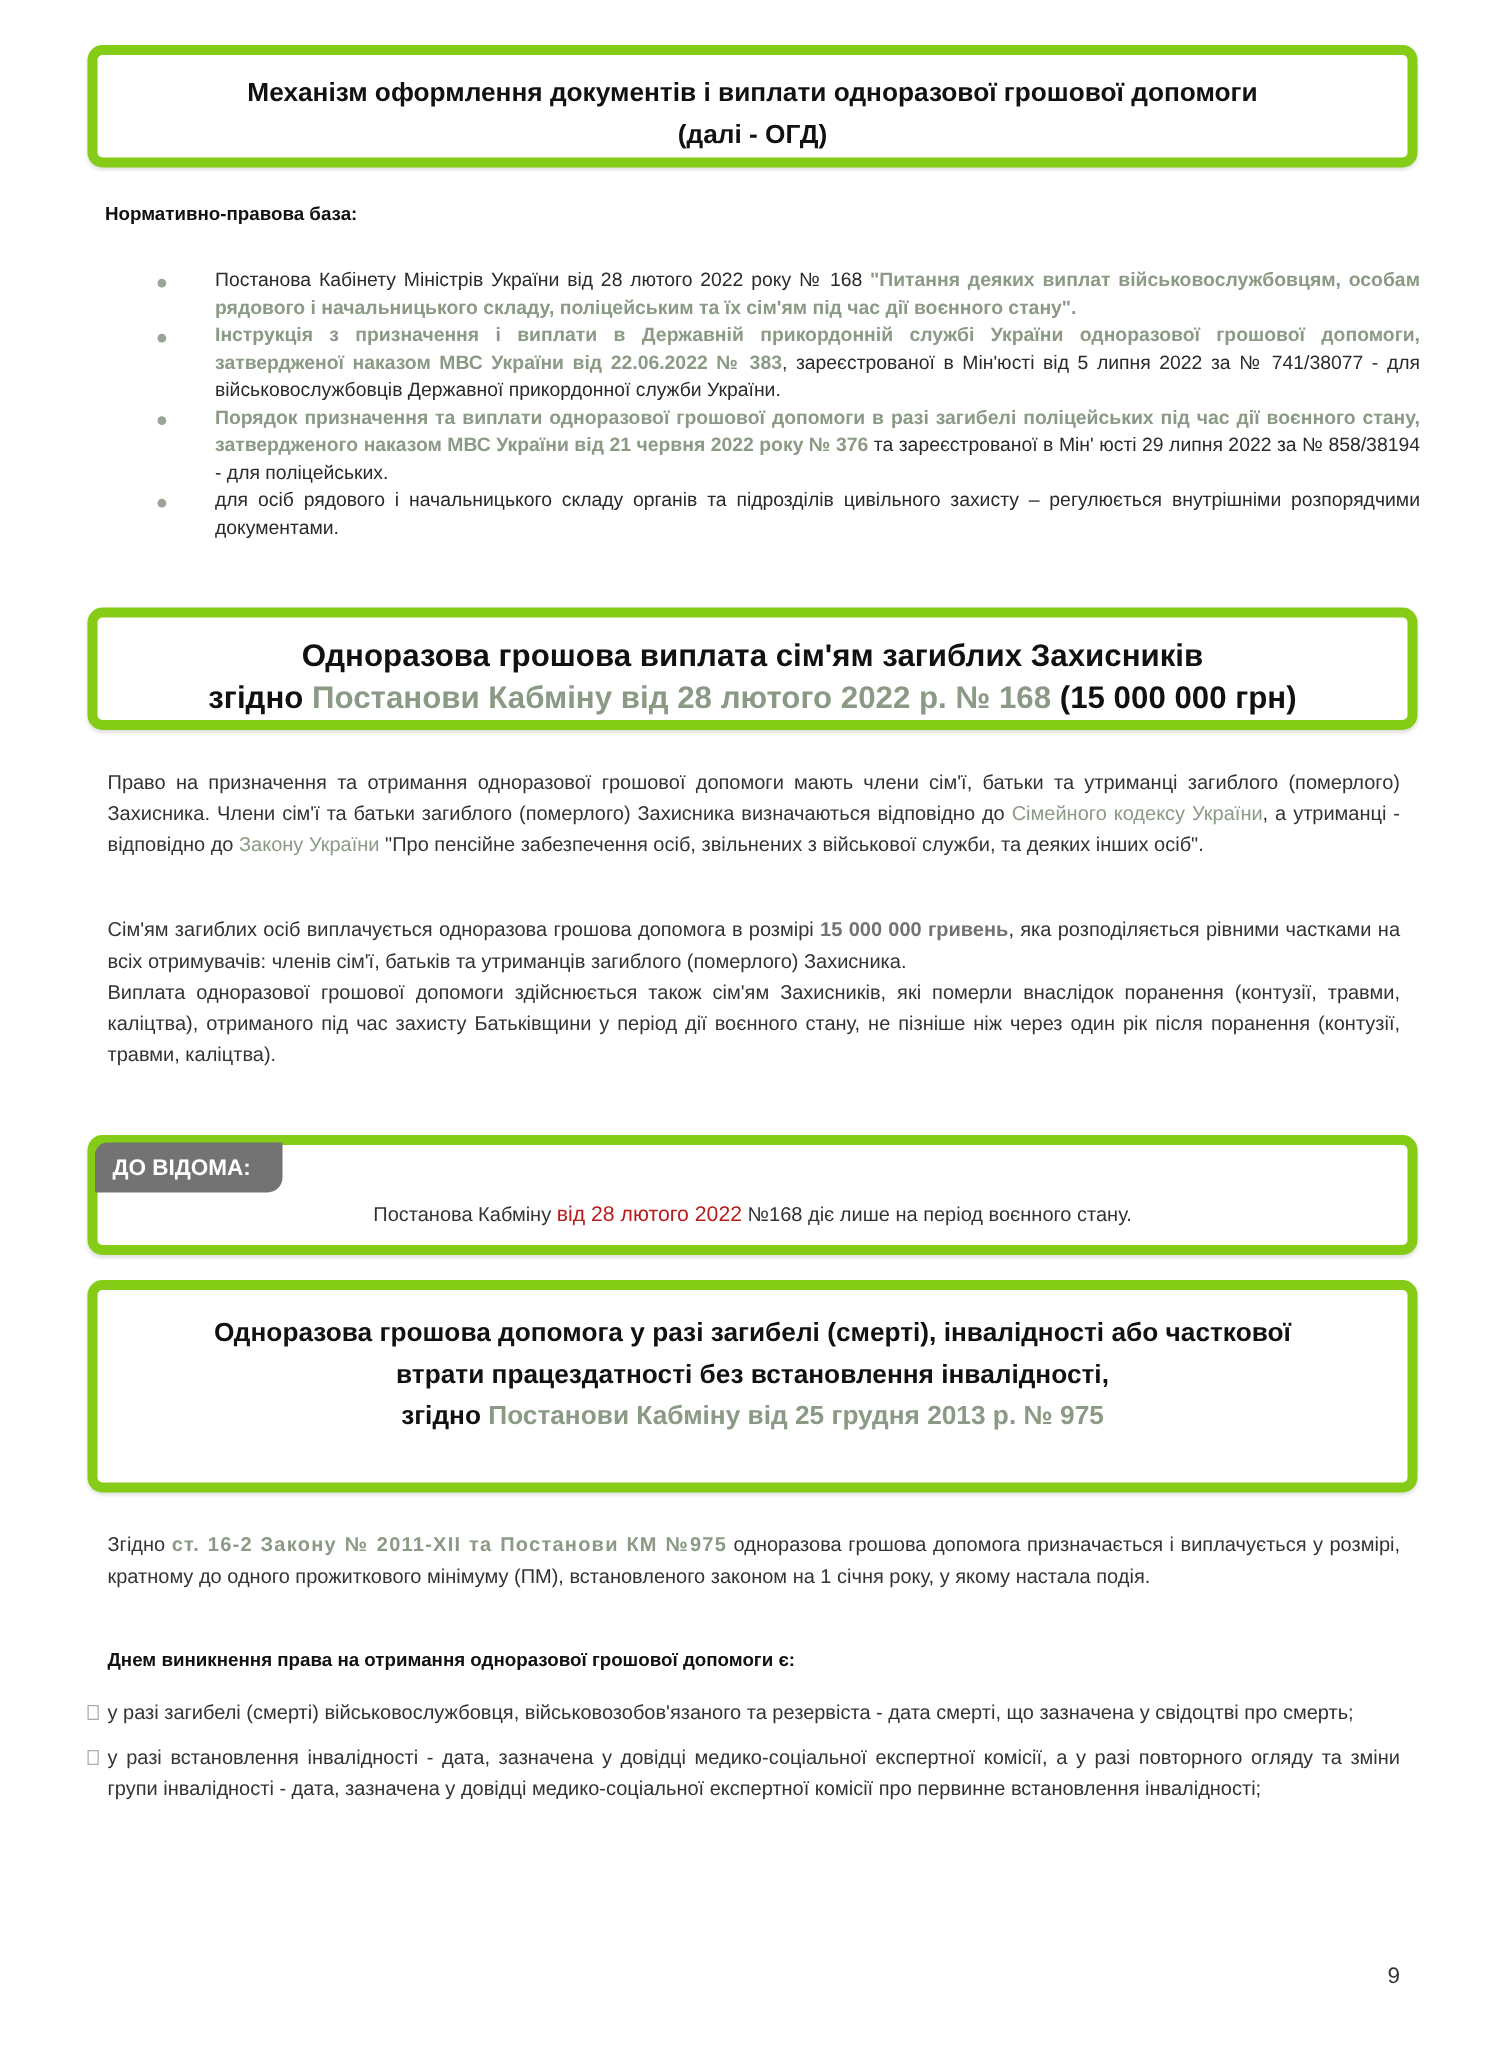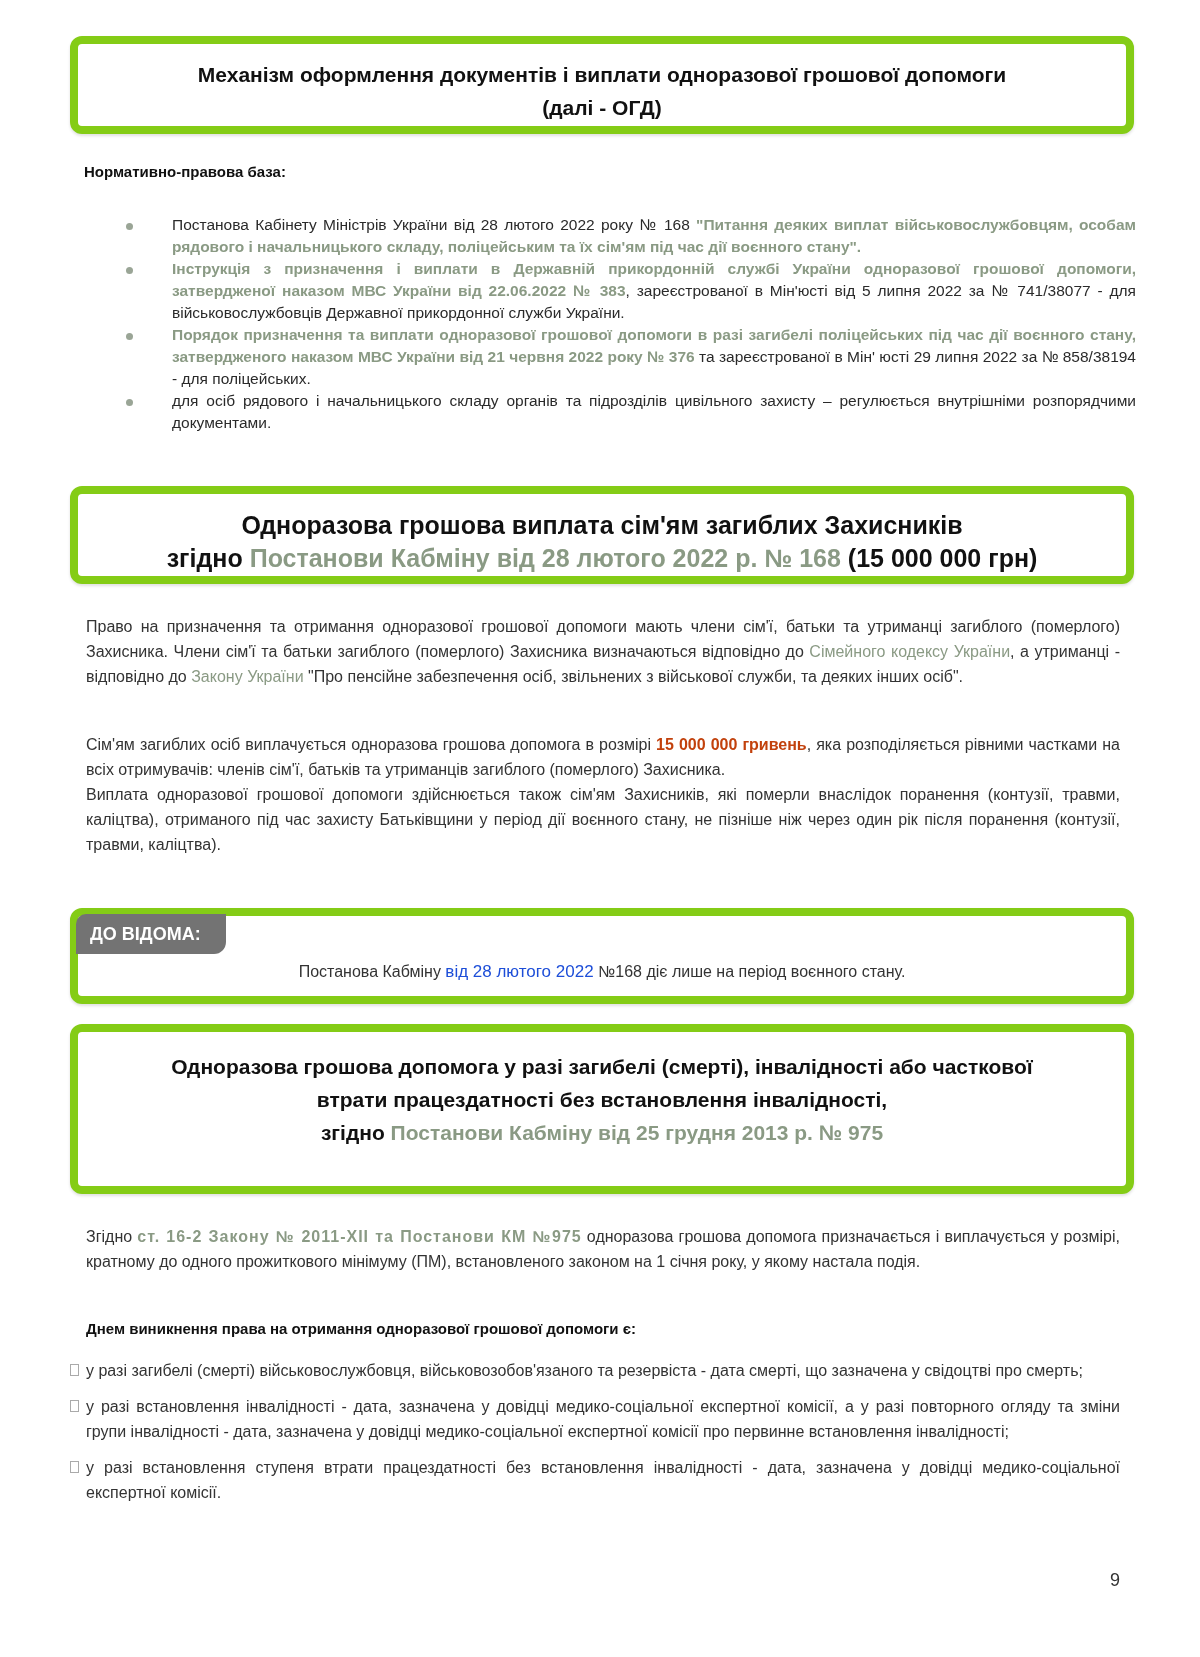--- a/index.html
+++ b/index.html
@@ -21,35 +21,35 @@
   .note-box {
     top: 908px; height: 96px; font-weight: normal; font-size: 16px; color: #333;
   }
   .note-tab {
     position: absolute; left: -2px; top: -2px; width: 150px; height: 40px;
     background: #737373; color: #fff; font-weight: bold; font-size: 18px;
     line-height: 40px; text-align: left; padding-left: 14px; box-sizing: border-box;
     border-radius: 10px 0 12px 0;
   }
   .note-text { position: absolute; left: 0; right: 0; top: 46px; text-align: center; }
-  .note-text b { font-weight: normal; color: #1d4ed8; font-size: 17px; }
+  .note-text b { font-weight: normal; color: #b91c1c; font-size: 17px; }
   .base-label { position: absolute; left: 84px; top: 163px; font-weight: bold; font-size: 15px; color: #111; }
   .bullets { position: absolute; left: 106px; top: 198px; width: 1014px; margin: 16px; padding: 0; list-style: none; }
   .bullets li {
     position: relative; padding-left: 50px; font-size: 15.5px; line-height: 22px; text-align: justify;
   }
   .bullets li .dot {
     position: absolute; left: 4px; top: 9px; width: 7px; height: 7px; border-radius: 50%; background: #9aa596;
   }
   .bullets .green { font-weight: bold; }
   .para { position: absolute; left: 86px; width: 1034px; font-size: 16px; line-height: 25px; text-align: justify; color: #333; }
   .p1 { top: 614px; }
   .p2 { top: 732px; }
   .p3 { top: 1224px; }
-  .p2 b { color: #c2410c; }
+  .p2 b { color: #737373; }
   .p3 .green { font-weight: bold; letter-spacing: 1px; }
   .day-label { position: absolute; left: 86px; top: 1320px; font-weight: bold; font-size: 15px; color: #111; }
   .checks { position: absolute; left: 68px; top: 1358px; width: 1052px; }
   .check-item { position: relative; padding-left: 18px; font-size: 16px; line-height: 25px; text-align: justify; color: #333; margin-bottom: 11px; }
   .check-box { position: absolute; left: 2px; top: 6px; width: 9px; height: 12px; border: 1px solid #aaa; box-sizing: border-box; }
   .page-num { position: absolute; left: 1110px; top: 1570px; font-size: 18px; color: #333; }
 </style>
 </head>
 <body>
 
@@ -118,19 +118,15 @@
 
 <div class="checks">
   <div class="check-item">
     <span class="check-box"></span>
     <span>у разі загибелі (смерті) військовослужбовця, військовозобов'язаного та резервіста - дата смерті, що зазначена у свідоцтві про смерть;</span>
   </div>
   <div class="check-item">
     <span class="check-box"></span>
     <span>у разі встановлення інвалідності - дата, зазначена у довідці медико-соціальної експертної комісії, а у разі повторного огляду та зміни групи інвалідності - дата, зазначена у довідці медико-соціальної експертної комісії про первинне встановлення інвалідності;</span>
   </div>
-  <div class="check-item">
-    <span class="check-box"></span>
-    <span>у разі встановлення ступеня втрати працездатності без встановлення інвалідності - дата, зазначена у довідці медико-соціальної експертної комісії.</span>
-  </div>
 </div>
 
 <div class="page-num">9</div>
 
 </body></html>

